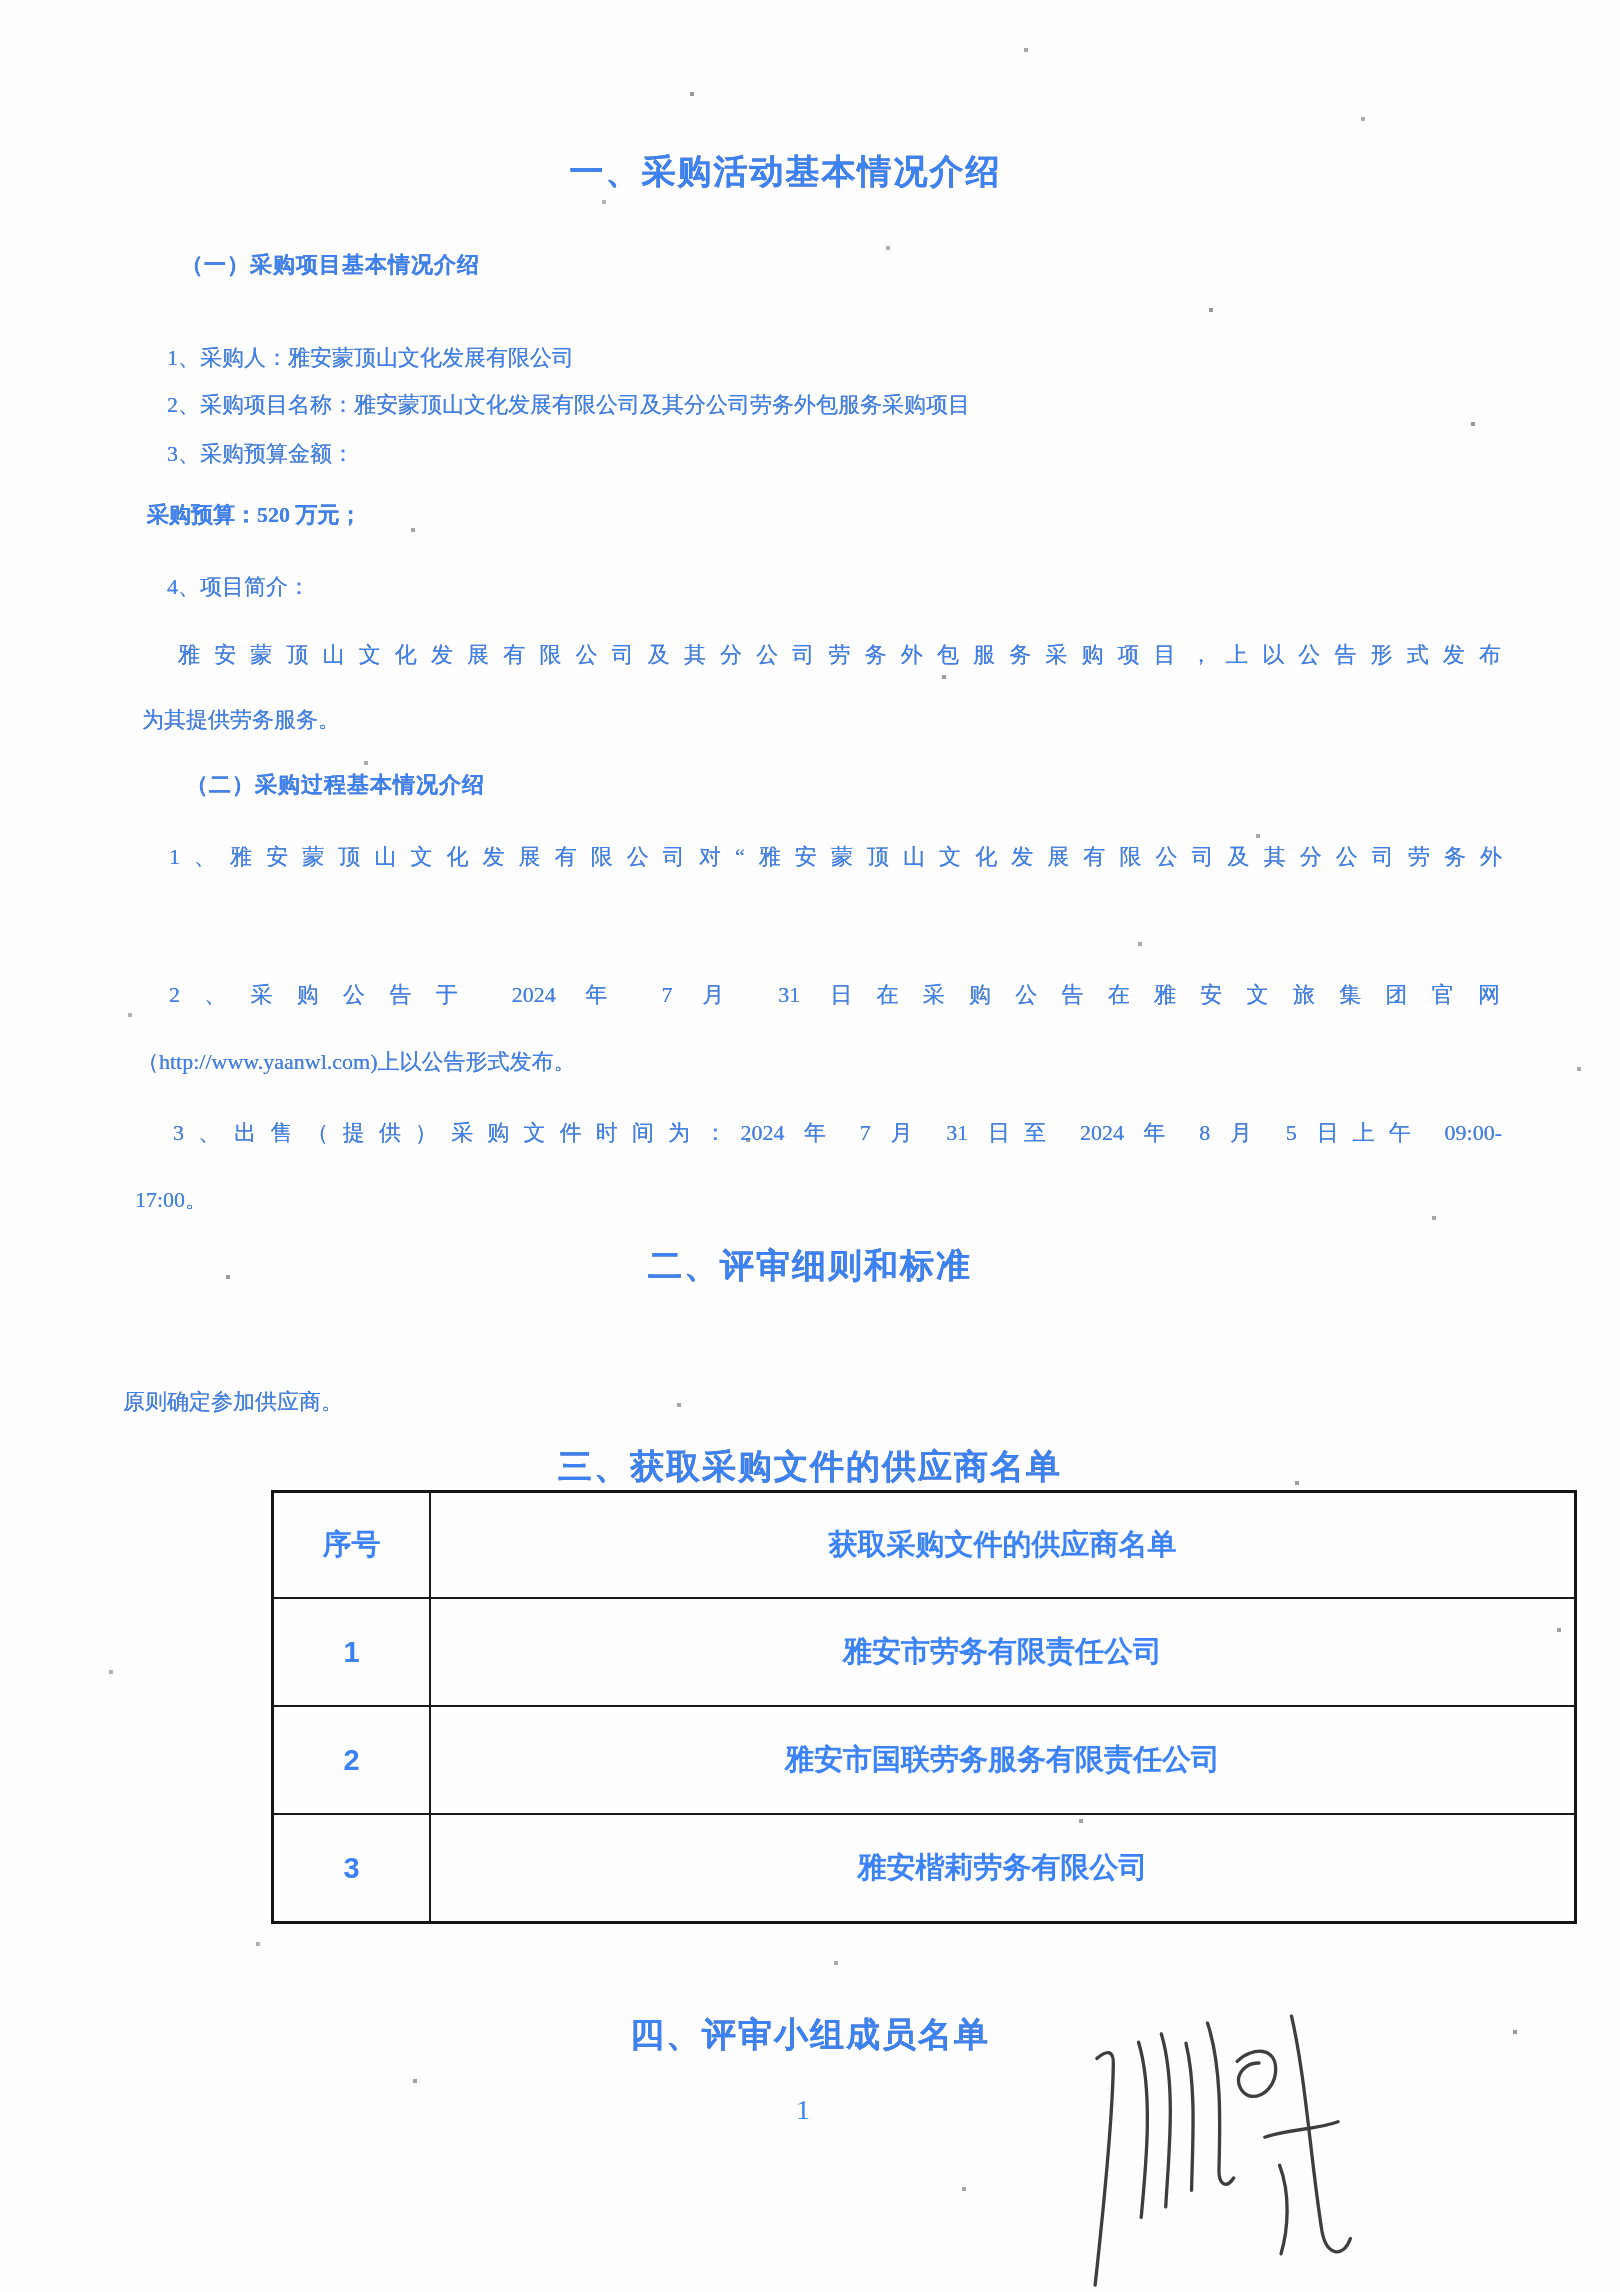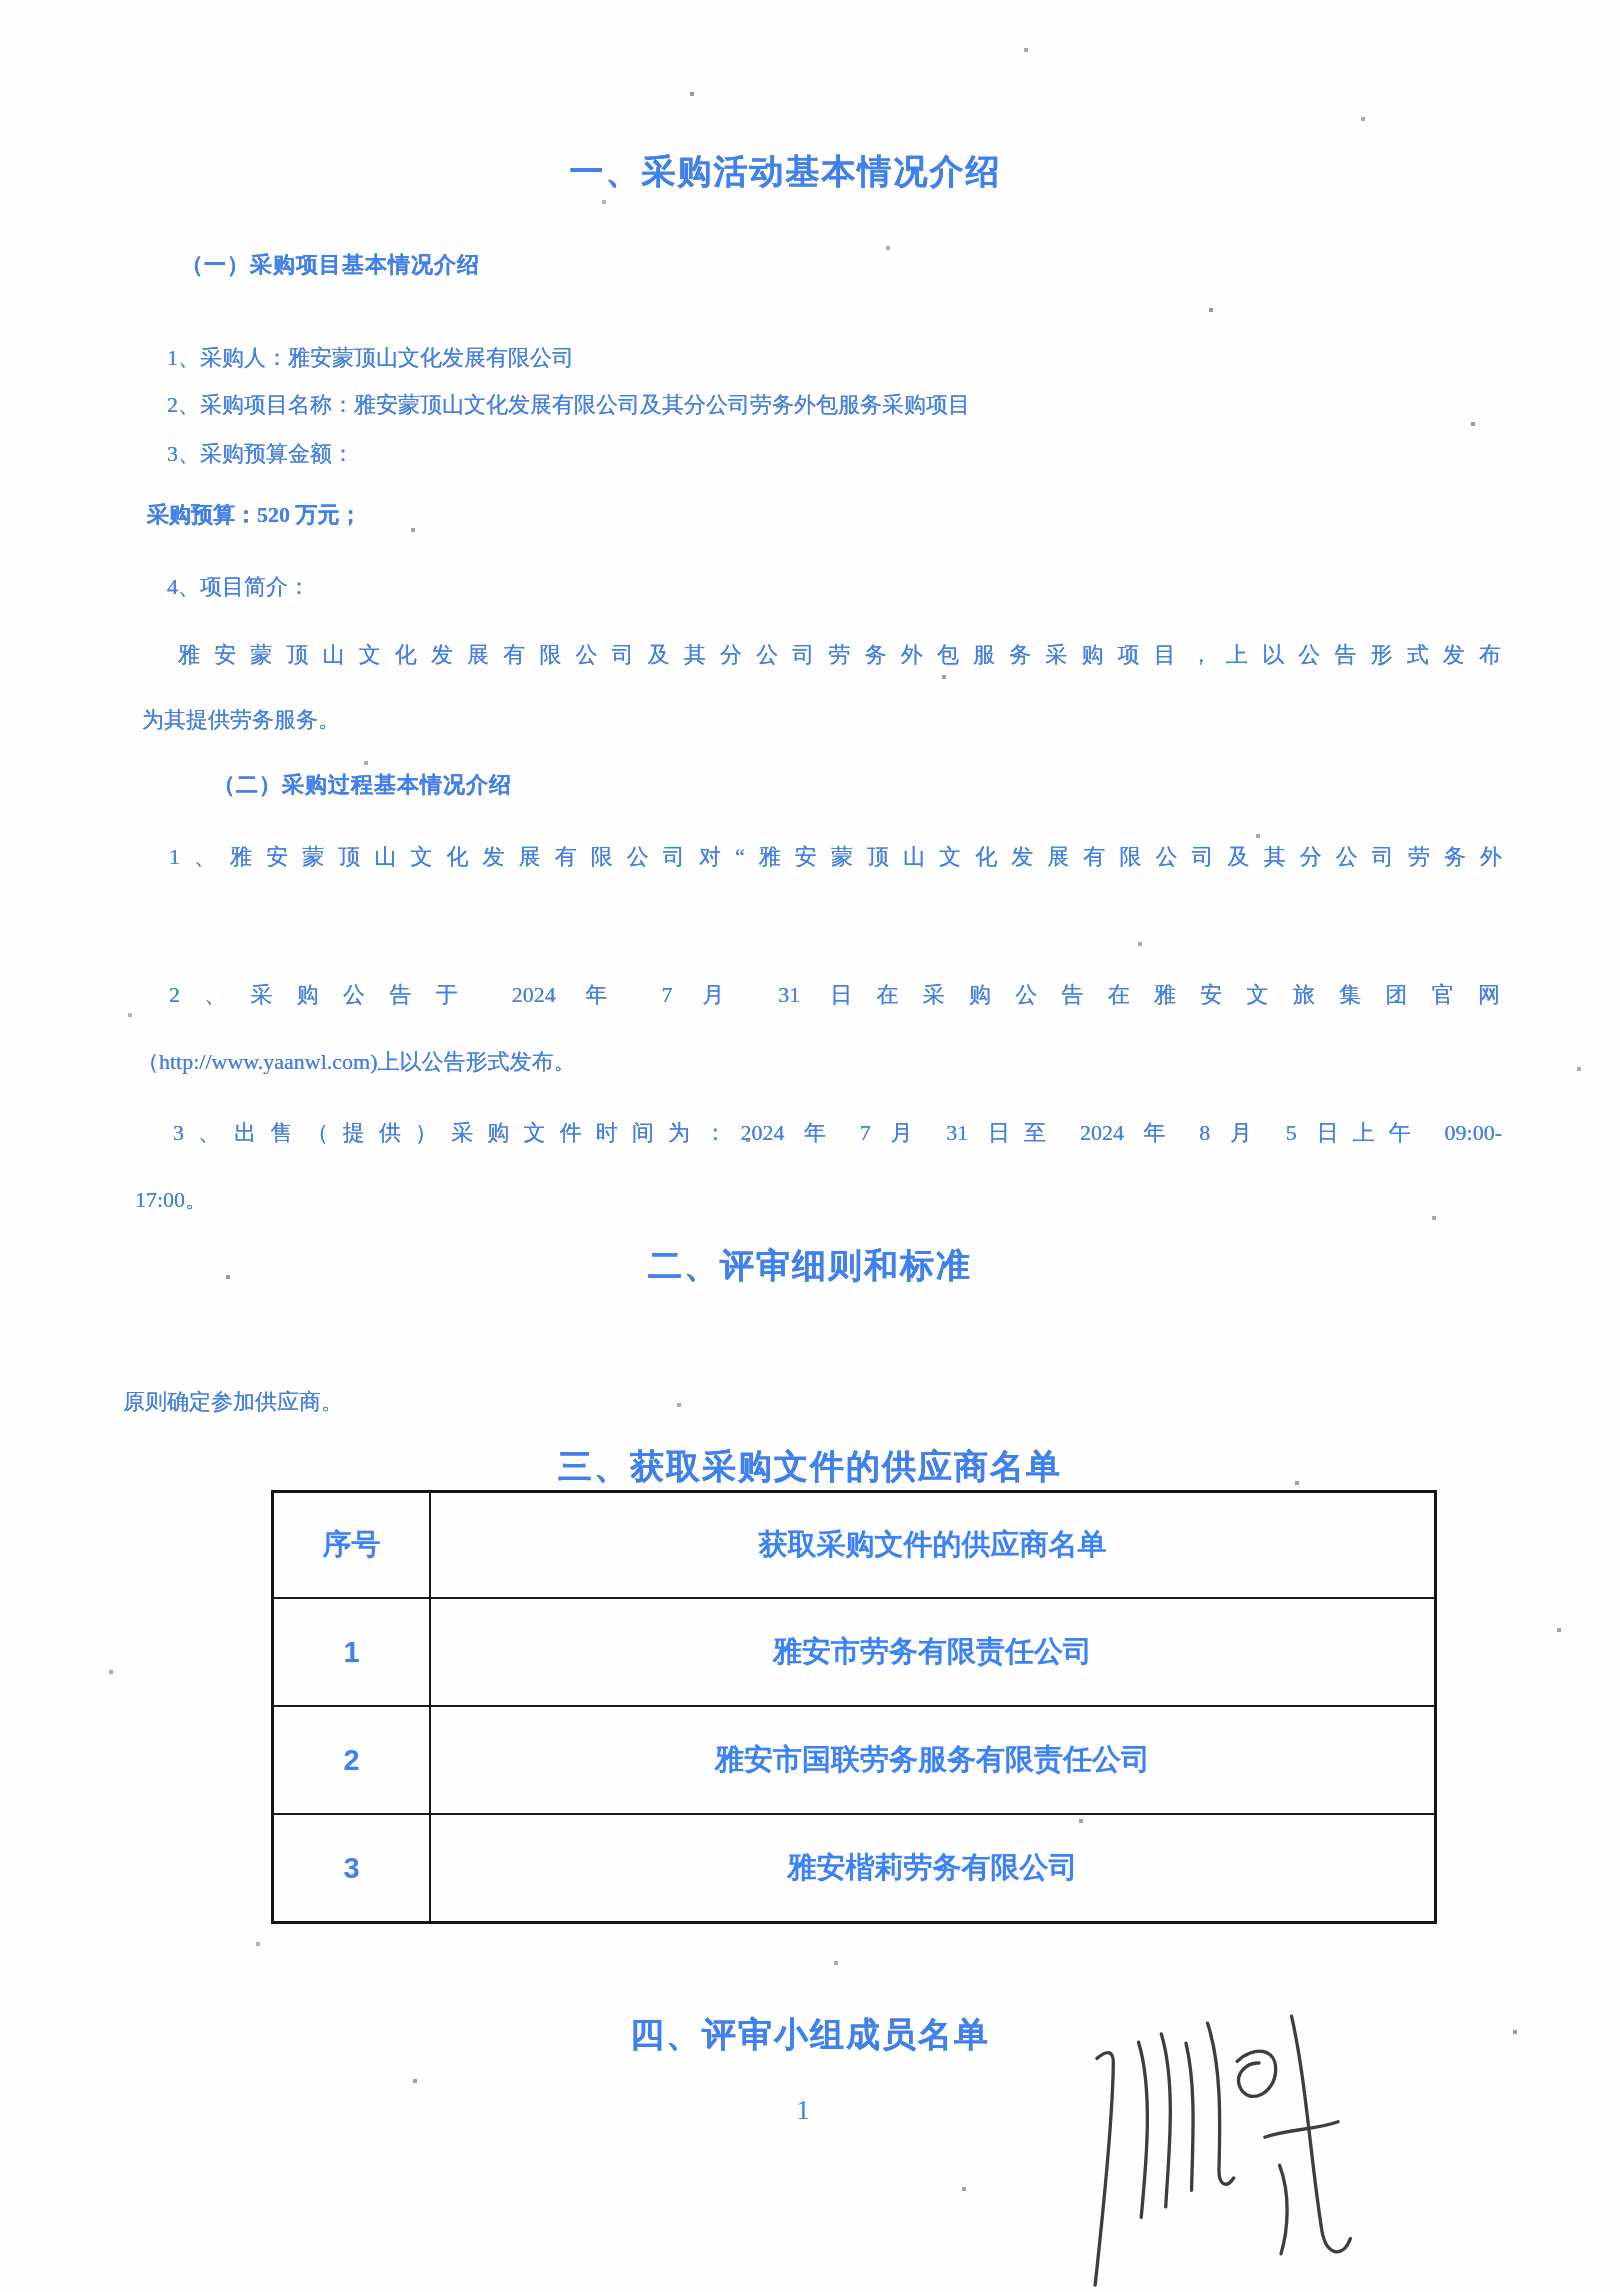--- a/index.html
+++ b/index.html
@@ -36,21 +36,21 @@
   }
   .subhead{
     font-weight:700;
     letter-spacing:1px;
   }
   
   .supplier-table{
     position:absolute;top:1490px;left:271px;
     border-collapse:collapse;
     table-layout:fixed;
-    width:1166px;height:421px;
+    width:1306px;height:421px;
     font-family:"Liberation Sans","DejaVu Sans",sans-serif;
     padding-left:12px;
   }
   .supplier-table td,.supplier-table th{
     border:2.5px solid #1a1a1a;
     text-align:center;
     vertical-align:middle;
     font-size:29px;
     padding:0;
   }
@@ -101,21 +101,21 @@
   <div class="line" style="top:432px;left:167px;">3、采购预算金额：</div>
 
   <div class="line" style="top:493px;left:147px;font-weight:bold;">采购预算：520 万元；</div>
 
   <div class="line" style="top:565px;left:167px;">4、项目简介：</div>
 
   <div class="line just" style="top:633px;left:178px;width:1323px;">雅安蒙顶山文化发展有限公司及其分公司劳务外包服务采购项目，上以公告形式发布</div>
 
   <div class="line" style="top:698px;left:142px;">为其提供劳务服务。</div>
 
-  <div class="line subhead" style="top:763px;left:186px;margin-left:27px;">（二）采购过程基本情况介绍</div>
+  <div class="line subhead" style="top:763px;left:186px;">（二）采购过程基本情况介绍</div>
 
   <div class="line just" style="top:835px;left:169px;width:1333px;">1、雅安蒙顶山文化发展有限公司对“雅安蒙顶山文化发展有限公司及其分公司劳务外</div>
 
 
   <div class="line just" style="top:973px;left:169px;width:1331px;">2、采购公告于 2024 年 7 月 31 日在采购公告在雅安文旅集团官网</div>
 
   <div class="line" style="top:1040px;left:137px;">（http://www.yaanwl.com)上以公告形式发布。</div>
 
   <div class="line just" style="top:1111px;left:173px;width:1329px;">3、出售（提供）采购文件时间为：2024 年 7 月 31 日至 2024 年 8 月 5 日上午 09:00-</div>
 

